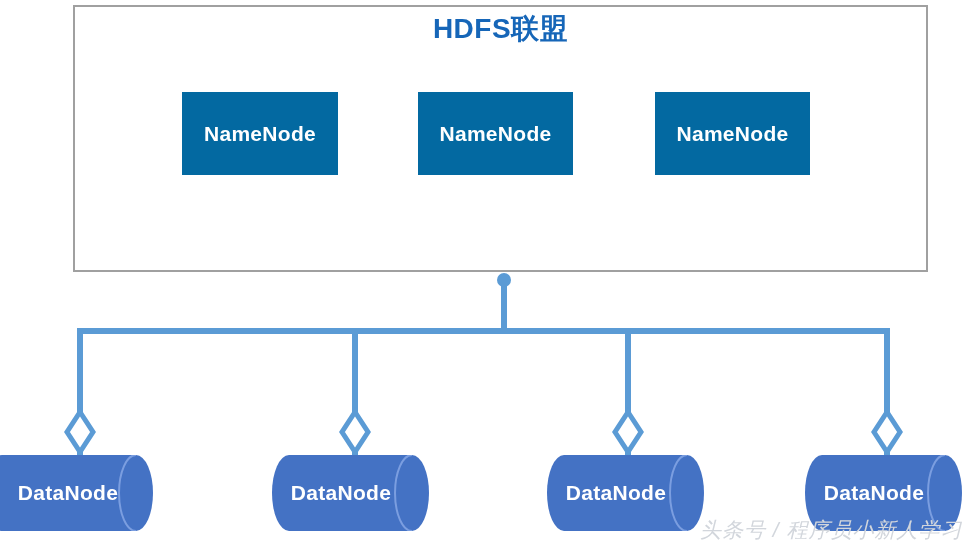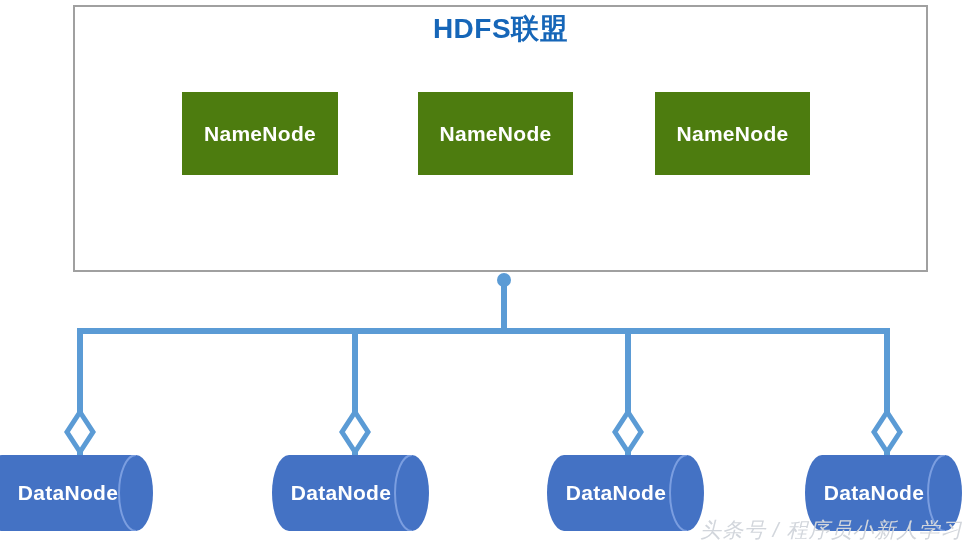--- a/index.html
+++ b/index.html
@@ -47,21 +47,21 @@
     color: #1666b8;
     font-size: 28px;
     font-weight: bold;
     letter-spacing: 0.5px;
     line-height: 34px;
   }
 
   
   .namenode {
     position: absolute;
-    background: #4d7c0f;
+    background: #0369a1;
     color: #ffffff;
     font-size: 21px;
     font-weight: bold;
     display: flex;
     align-items: center;
     justify-content: center;
     letter-spacing: 0.3px;
   }
   .nn-1 { left: 182px; top: 92px; width: 156px; height: 83px; }
   .nn-2 { left: 418px; top: 92px; width: 155px; height: 83px; }

